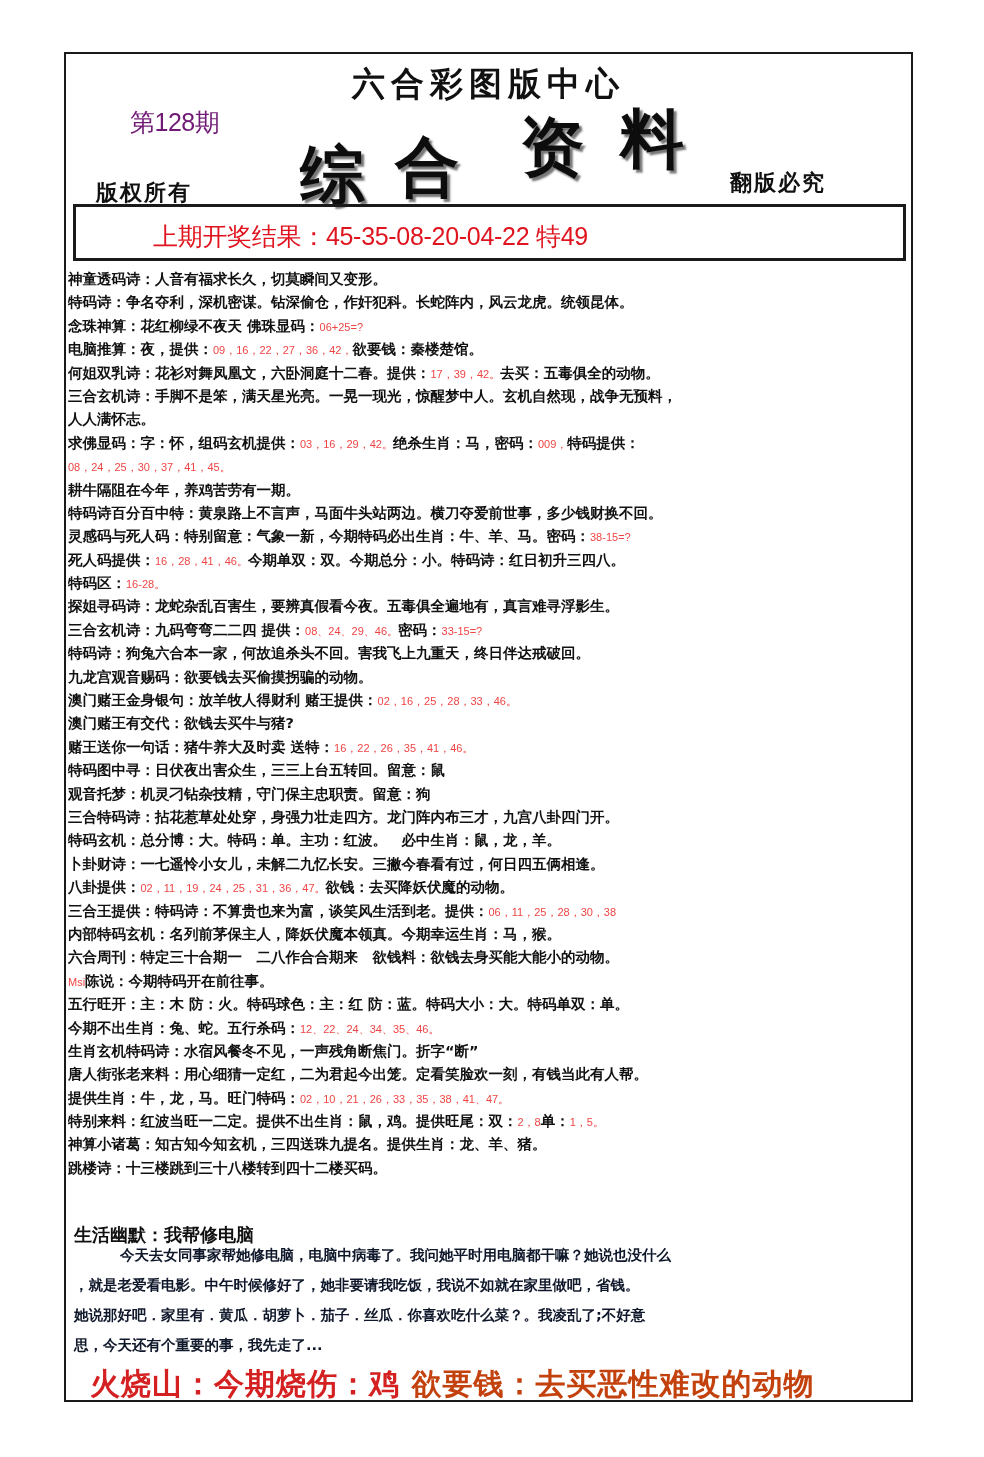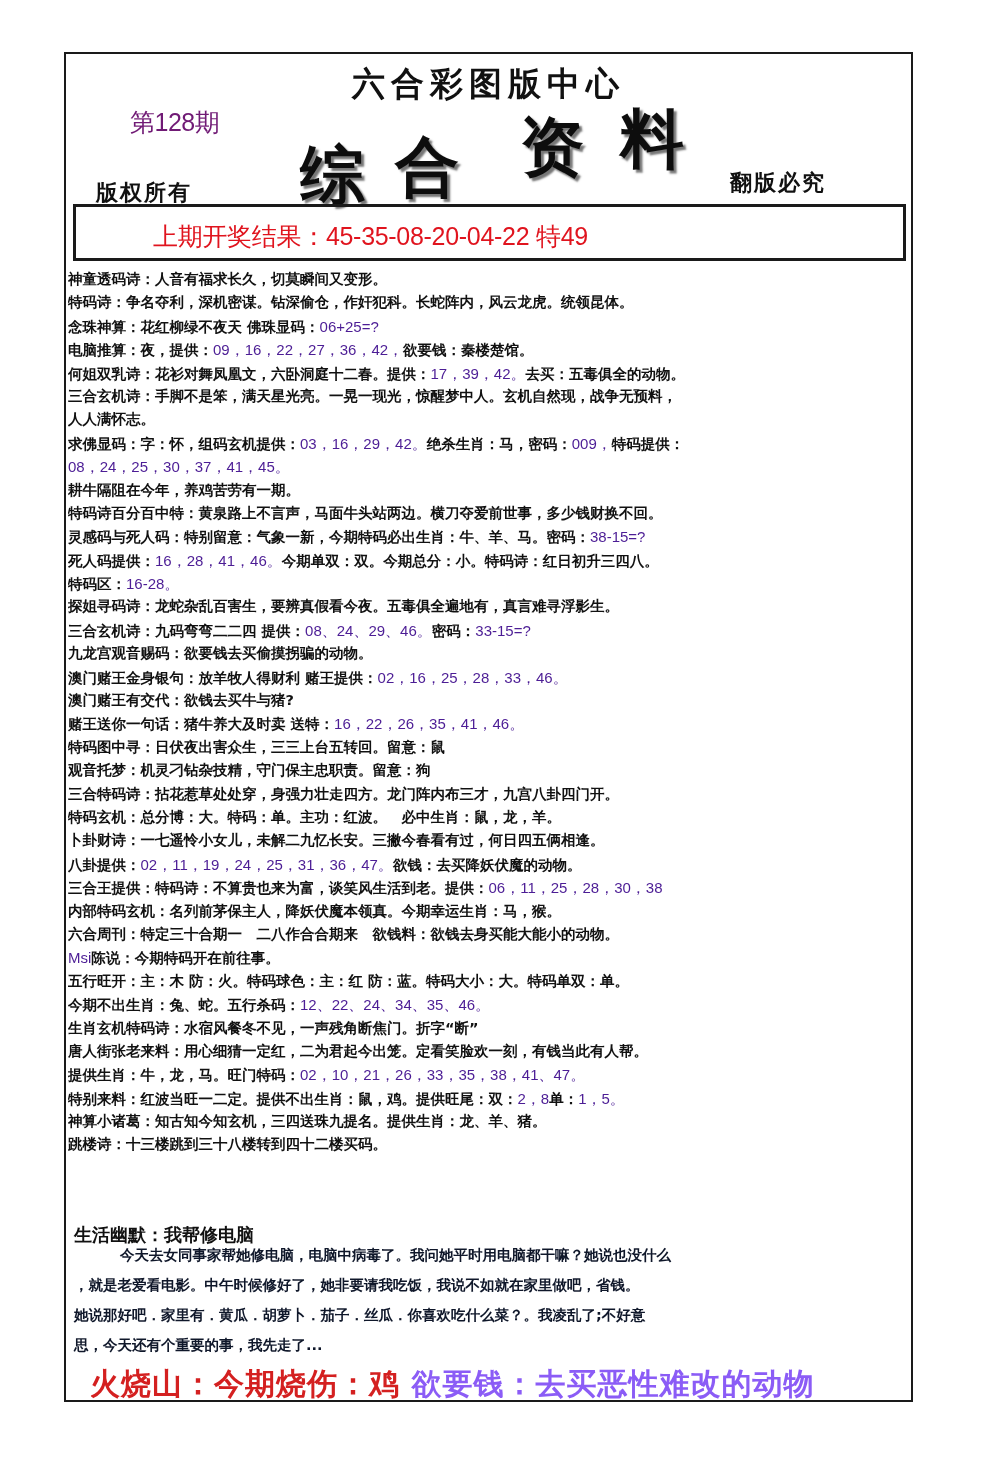--- a/index.html
+++ b/index.html
@@ -18,31 +18,31 @@
                letter-spacing:2px; font-family:"DejaVu Serif", serif;margin-top:10px; }
   .copy-right { position:absolute; left:730px; top:168px; font-size:22px; font-weight:bold;
                 letter-spacing:2px; font-family:"DejaVu Serif", serif; }
   .result-box { position:absolute; left:73px; top:204px; width:833px; height:57px;
                 border:3px solid #1a1a1a; box-sizing:border-box; }
   .result-text { position:absolute; left:137px; top:220px; font-size:25px; color:#e0141e;
                  font-family:"Liberation Sans", sans-serif; letter-spacing:-0.3px; white-space:nowrap;margin-left:16px; }
   .lines { position:absolute; left:68px; top:268px; width:840px; }
   .line { height:23.4px; line-height:23.4px; font-size:14.5px; white-space:nowrap; overflow:hidden; }
   .line .lab { font-weight:bold; color:#111; }
-  .line .num { color:#4c1d95; font-family:"Liberation Sans", sans-serif; font-size:15px; }
+  .line .num { color:#ef4444; font-family:"Liberation Sans", sans-serif; font-size:11px; }
   .line .txt { font-weight:bold; color:#111; }
   .humor-title { position:absolute; left:74px; top:1223px; font-size:18px; font-weight:bold; }
   .story { position:absolute; left:74px; top:1240px; width:820px; font-size:14.5px; font-weight:bold;
            line-height:30px; color:#0f172a; }
   .story p { margin:0; white-space:nowrap; }
   .story p.indent { text-indent:46px; }
   .slogan { position:absolute; left:90px; top:1364px; font-size:30px; font-weight:bold;
             font-family:"DejaVu Serif", serif; white-space:nowrap; letter-spacing:1px; }
   .slogan .red { color:#d42020; }
-  .slogan .green { color:#8b5cf6; }
+  .slogan .green { color:#c2410c; }
 </style>
 </head>
 <body>
 
 <div class="frame"></div>
 
 <div class="issue">第128期</div>
 <div class="center-title">六合彩图版中心</div>
 
 <div class="big-title">
@@ -70,20 +70,21 @@
     <div class="line"><span class="txt">人人满怀志。</span></div>
     <div class="line"><span class="lab">求佛显码：</span><span class="txt">字：怀，组码玄机提供：</span><span class="num">03，16，29，42。</span><span class="txt">绝杀生肖：马，密码：</span><span class="num">009，</span><span class="txt">特码提供：</span></div>
     <div class="line"><span class="num">08，24，25，30，37，41，45。</span></div>
     <div class="line"><span class="txt">耕牛隔阻在今年，养鸡苦劳有一期。</span></div>
     <div class="line"><span class="lab">特码诗百分百中特：</span><span class="txt">黄泉路上不言声，马面牛头站两边。横刀夺爱前世事，多少钱财换不回。</span></div>
     <div class="line"><span class="lab">灵感码与死人码：</span><span class="txt">特别留意：气象一新，今期特码必出生肖：牛、羊、马。密码：</span><span class="num">38-15=?</span></div>
     <div class="line"><span class="lab">死人码提供：</span><span class="num">16，28，41，46。</span><span class="txt">今期单双：双。今期总分：小。特码诗：红日初升三四八。</span></div>
     <div class="line"><span class="lab">特码区：</span><span class="num">16-28。</span></div>
     <div class="line"><span class="lab">探姐寻码诗：</span><span class="txt">龙蛇杂乱百害生，要辨真假看今夜。五毒俱全遍地有，真言难寻浮影生。</span></div>
     <div class="line"><span class="lab">三合玄机诗：</span><span class="txt">九码弯弯二二四 提供：</span><span class="num">08、24、29、46。</span><span class="txt">密码：</span><span class="num">33-15=?</span></div>
+    <div class="line"><span class="lab">特码诗：</span><span class="txt">狗兔六合本一家，何故追杀头不回。害我飞上九重天，终日伴达戒破回。</span></div>
     <div class="line"><span class="lab">九龙宫观音赐码：</span><span class="txt">欲要钱去买偷摸拐骗的动物。</span></div>
     <div class="line"><span class="lab">澳门赌王金身银句：</span><span class="txt">放羊牧人得财利 赌王提供：</span><span class="num">02，16，25，28，33，46。</span></div>
     <div class="line"><span class="lab">澳门赌王有交代：</span><span class="txt">欲钱去买牛与猪?</span></div>
     <div class="line"><span class="lab">赌王送你一句话：</span><span class="txt">猪牛养大及时卖 送特：</span><span class="num">16，22，26，35，41，46。</span></div>
     <div class="line"><span class="lab">特码图中寻：</span><span class="txt">日伏夜出害众生，三三上台五转回。留意：鼠</span></div>
     <div class="line"><span class="lab">观音托梦：</span><span class="txt">机灵刁钻杂技精，守门保主忠职责。留意：狗</span></div>
     <div class="line"><span class="lab">三合特码诗：</span><span class="txt">拈花惹草处处穿，身强力壮走四方。龙门阵内布三才，九宫八卦四门开。</span></div>
     <div class="line"><span class="lab">特码玄机：</span><span class="txt">总分博：大。特码：单。主功：红波。　必中生肖：鼠，龙，羊。</span></div>
     <div class="line"><span class="lab">卜卦财诗：</span><span class="txt">一七遥怜小女儿，未解二九忆长安。三撇今春看有过，何日四五俩相逢。</span></div>
     <div class="line"><span class="lab">八卦提供：</span><span class="num">02，11，19，24，25，31，36，47。</span><span class="txt">欲钱：去买降妖伏魔的动物。</span></div>

